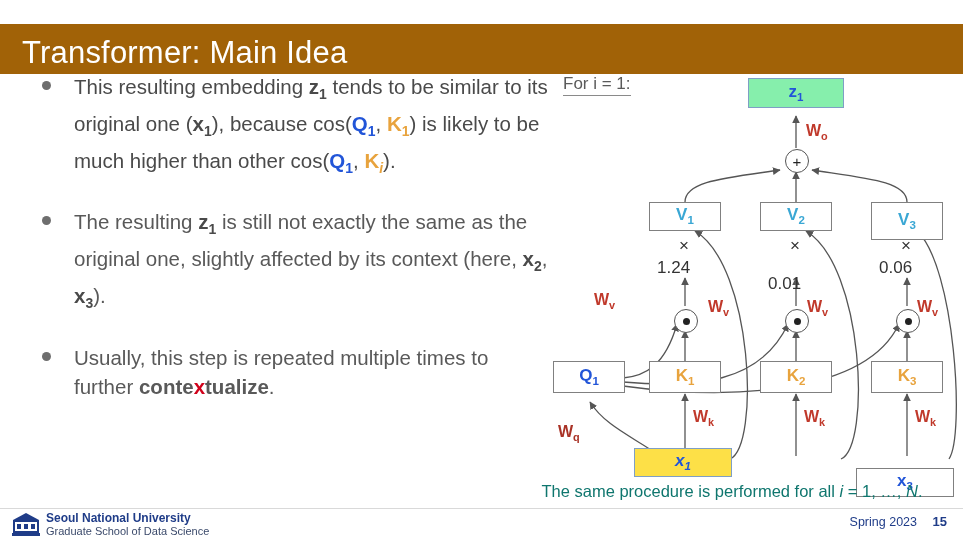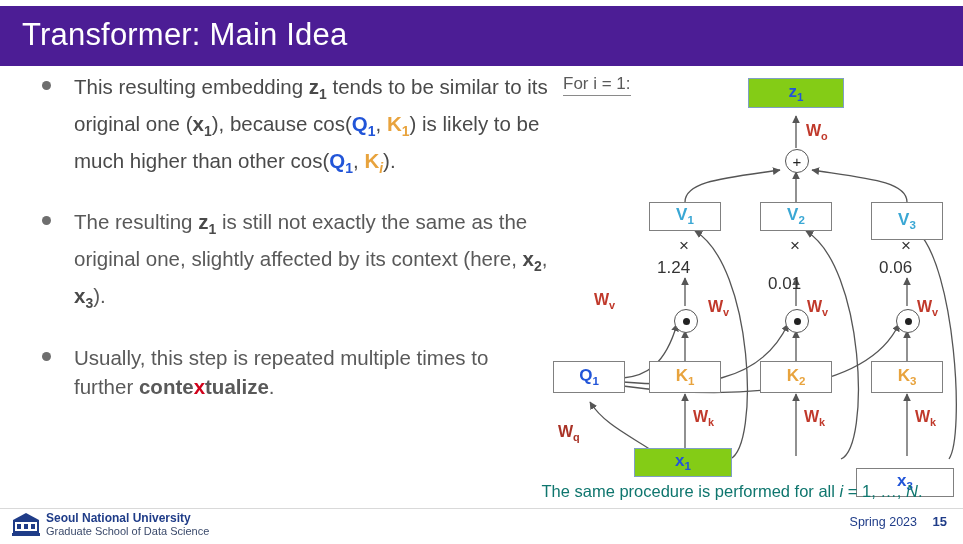--- a/index.html
+++ b/index.html
@@ -17,24 +17,24 @@
   #slide {
     position: absolute;
     left: 0; top: 0;
     width: 963px;
     height: 544px;
     background: #ffffff;
   }
   
   #title-bar {
     position: absolute;
-    left: 0; top: 6px;
+    left: 0; top: 24px;
     width: 963px;
-    height: 60px;
-    background: #4c1d95;
+    height: 50px;
+    background: #a16207;
   }
   #title-text {
     position: absolute;
     left: 22px; top: 11px;
     font-size: 31px;
     color: #ffffff;
     letter-spacing: 0.2px;
   }
   
   #bullets {
@@ -89,23 +89,23 @@
     background: #ffffff;
     box-sizing: border-box;
     text-align: center;
     font-size: 17px;
     font-weight: bold;
     line-height: 1.0;
     display: flex;
     align-items: center;
     justify-content: center;
   }
-  .node.z  { background: #84cc16; border-color: #7f9fc5; color: #2255d8; }
+  .node.z  { background: #86efac; border-color: #7f9fc5; color: #2255d8; }
   .node.x  { color: #2255d8; }
-  .node.xh { background: #84cc16; border-color: #7f9fc5; color: #2255d8; }
+  .node.xh { background: #fde047; border-color: #7f9fc5; color: #2255d8; font-style: italic; }
   .node.k  { color: #e8a33d; }
   .node.q  { color: #2255d8; }
   .node.v  { color: #3aa7d4; text-align: right; }
   .wlabel {
     position: absolute;
     font-size: 16px;
     font-weight: bold;
     color: #c0392b;
   }
   .wlabel.wq { color: #a93226; }

